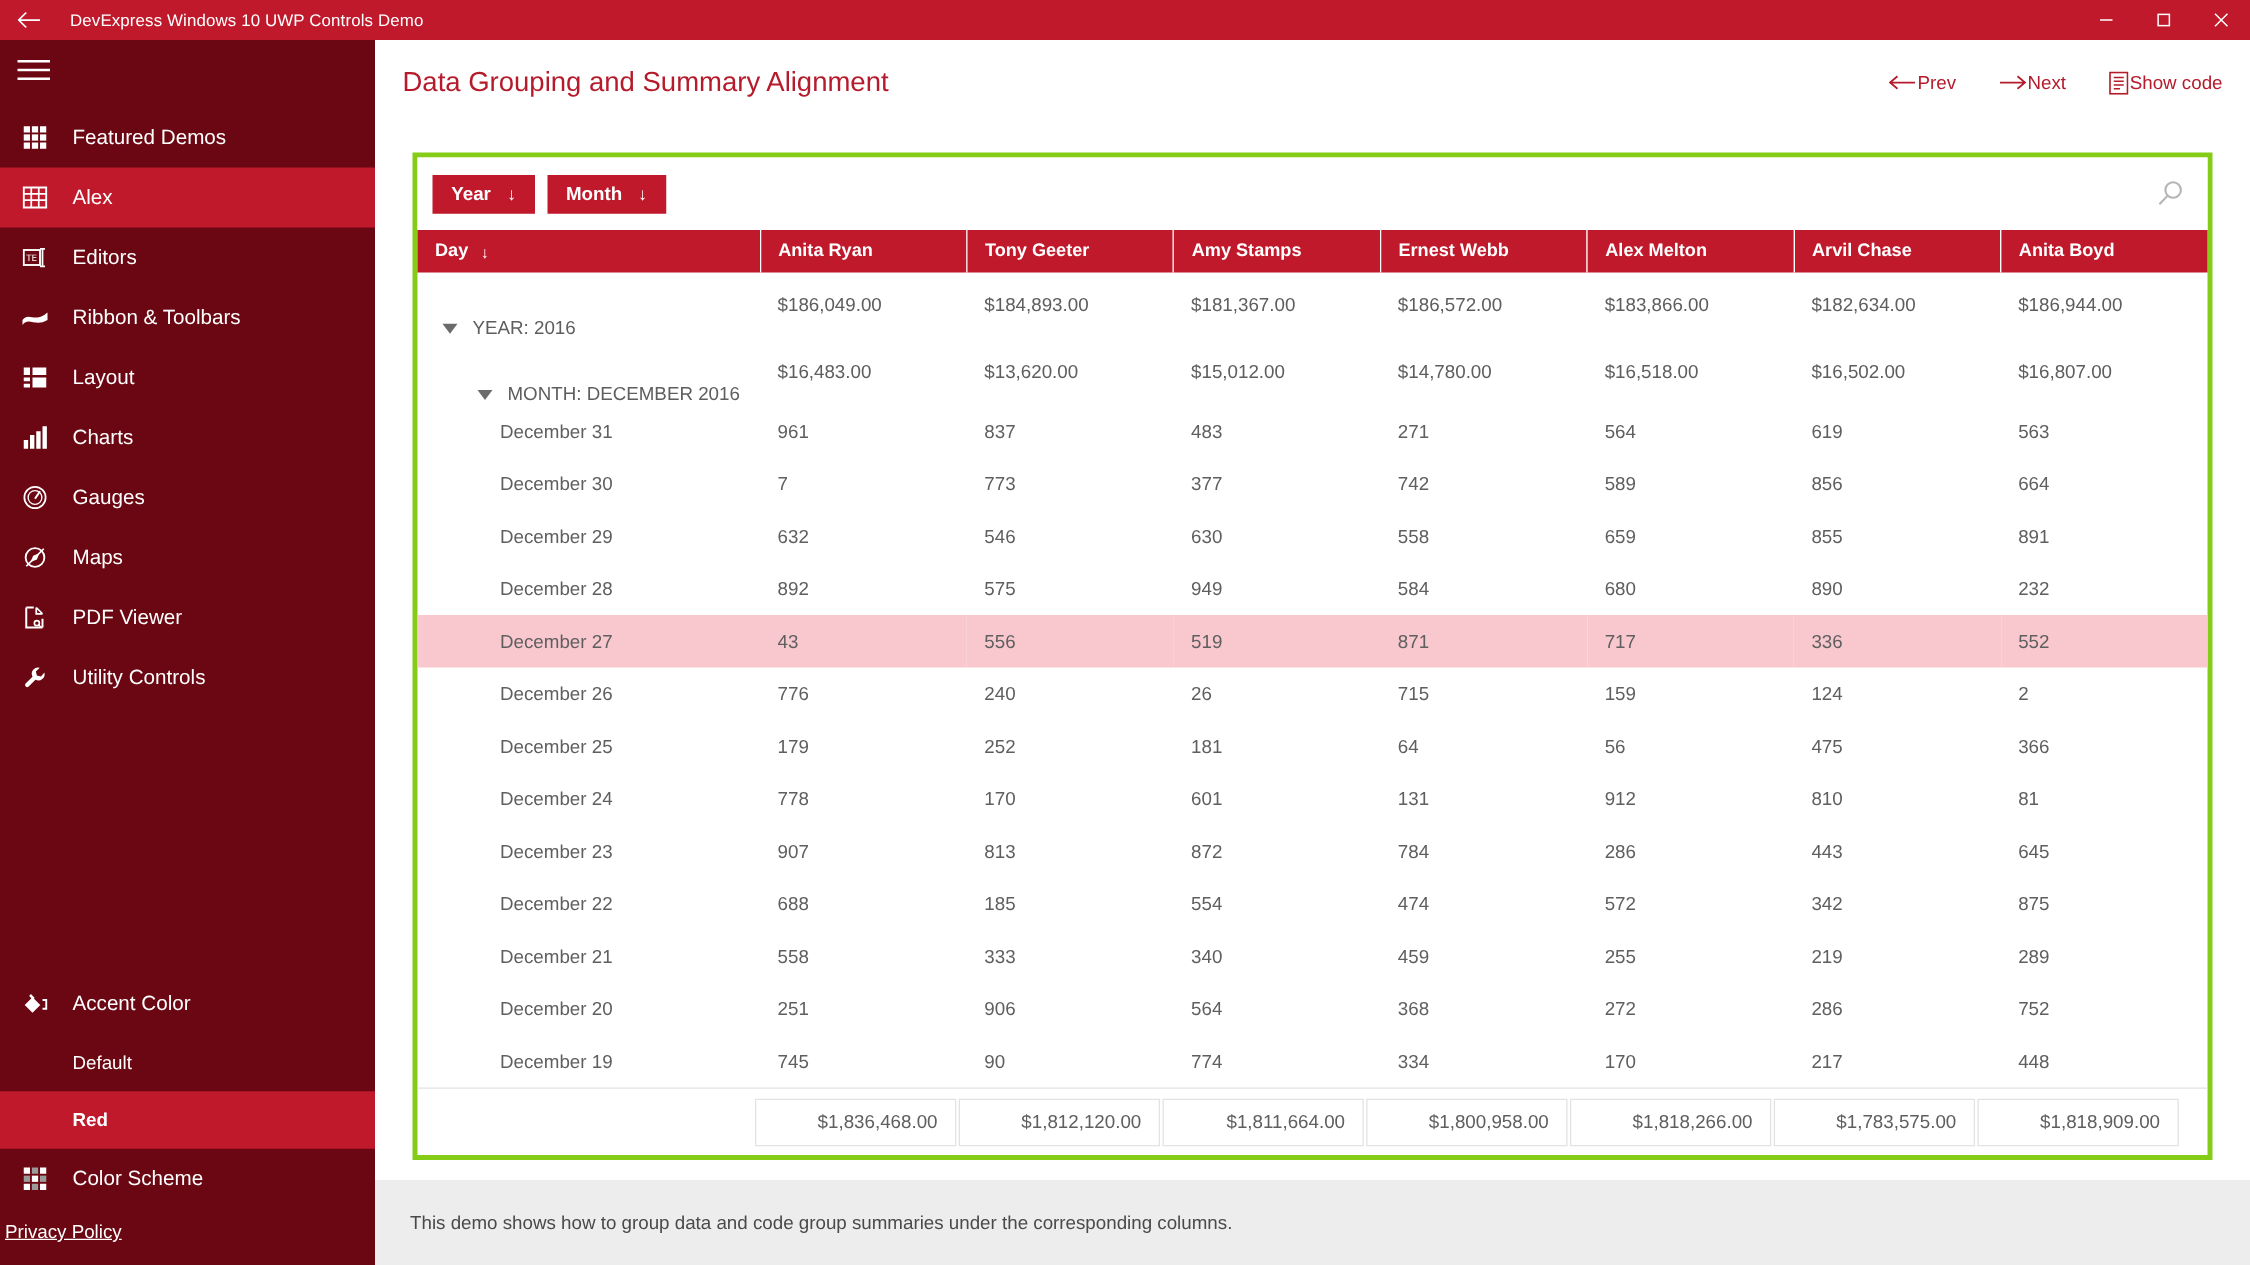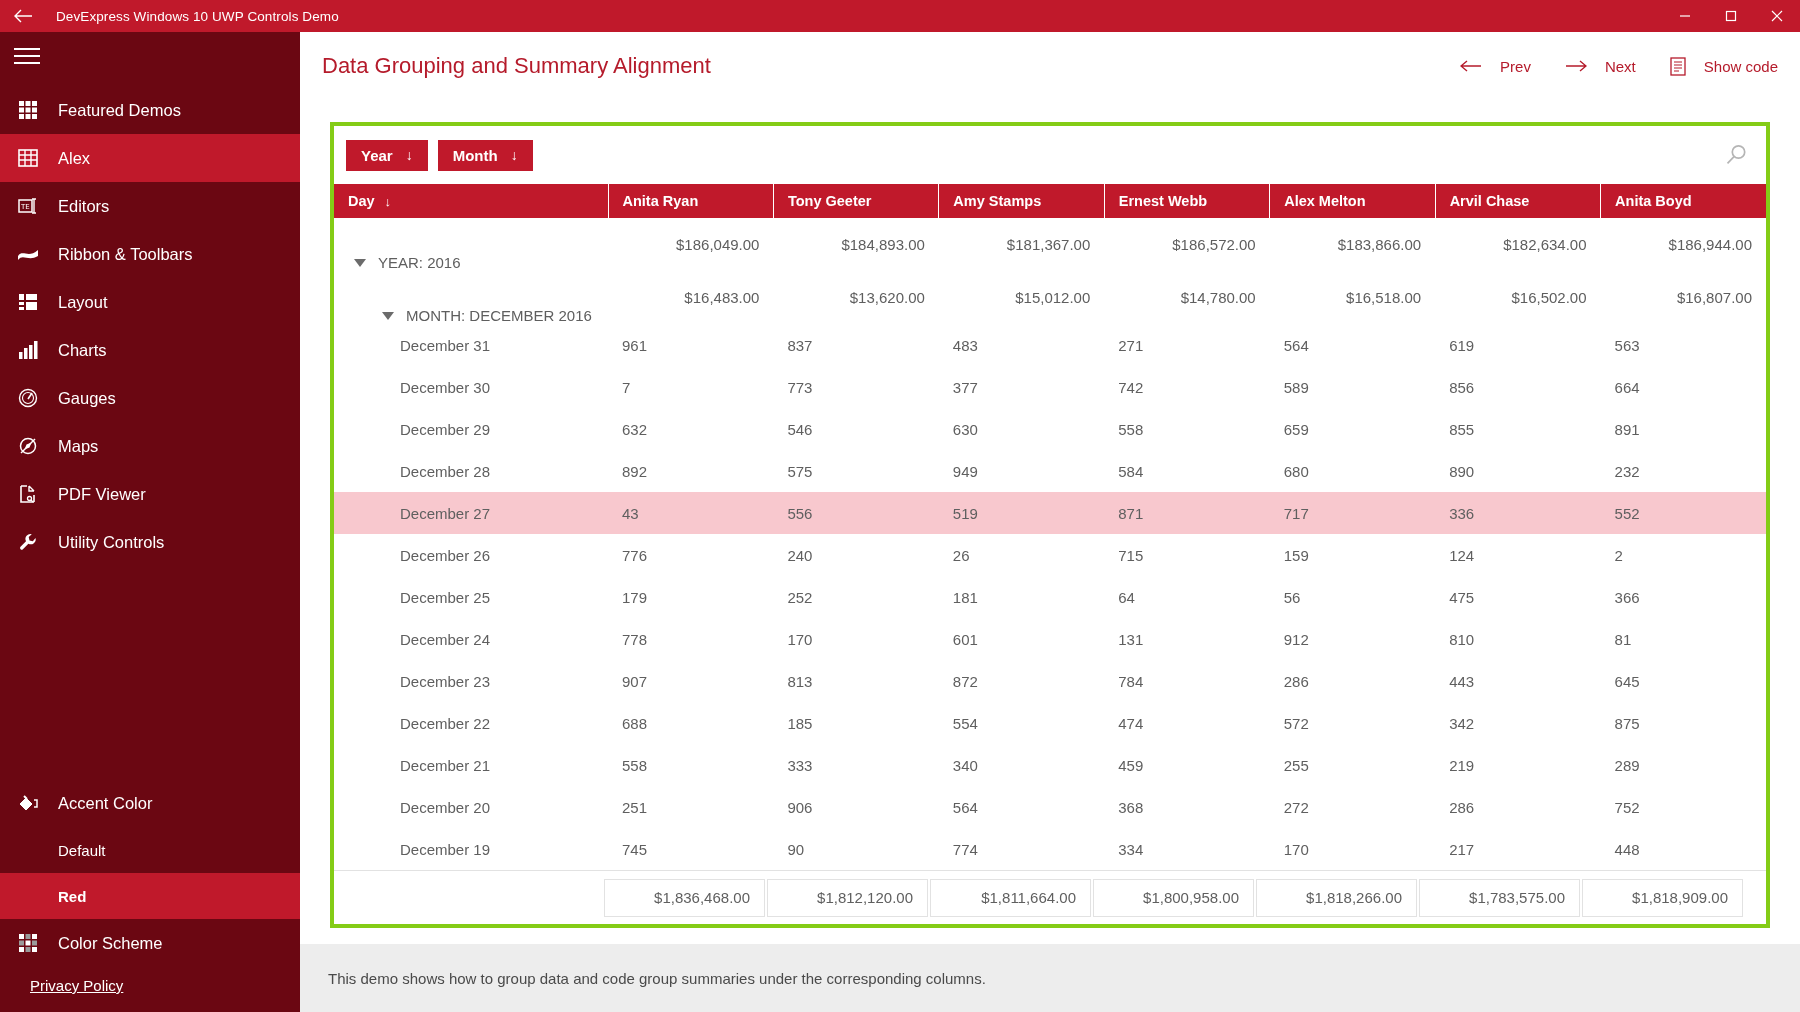--- a/index.html
+++ b/index.html
@@ -61,35 +61,35 @@
 
   .nav-spacer { flex: 1 1 auto; }
 
   .sub-item {
     height: 46px; display: flex; align-items: center; padding-left: 58px;
     font-size: 15px; color: #ffffff;
   }
   .sub-item.active { background: #C0192B; font-weight: bold; }
 
   .privacy {
-    padding: 10px 0 18px 30px; font-size: 15px; color: #ffffff;
+    padding: 10px 0 18px 4px; font-size: 15px; color: #ffffff;
   }
   .privacy span { text-decoration: underline; }
 
   
   .main { flex: 1 1 auto; display: flex; flex-direction: column; background: #ffffff; min-width: 0; }
 
   .main-header {
     height: 68px; flex: 0 0 68px; display: flex; align-items: center;
     padding: 0 22px 0 22px; background: #ffffff;
   }
   .page-title { color: #B51B2B; font-size: 22px; font-weight: normal; white-space: nowrap; }
   .mh-spacer { flex: 1 1 auto; }
   .mh-action {
-    display: flex; align-items: center; gap: 18px; color: #B51B2B;
+    display: flex; align-items: center; gap: 1px; color: #B51B2B;
     font-size: 15px; margin-left: 34px; white-space: nowrap;
   }
   .mh-action svg { display: block; }
 
   .content-area {
     flex: 1 1 auto; display: flex; flex-direction: column; min-height: 0;
     padding: 22px 30px 0 30px;
   }
 
   
@@ -131,21 +131,21 @@
     font-size: 15px; color: #5F5F5F; height: 42px; padding: 0 14px;
     white-space: nowrap; vertical-align: middle;
   }
   tr.group-row td { color: #5E5E5E; }
   tr.group-row td.g-label { font-size: 15px; }
   .g-label-inner { display: flex; align-items: center; margin-top: 36px; }
   .tri {
     width: 0; height: 0; border-left: 6px solid transparent; border-right: 6px solid transparent;
     border-top: 8px solid #6B6B6B; margin-right: 12px; flex: 0 0 12px;
   }
-  .g-amount { text-align: right; }
+  .g-amount { }
   tr.group-row.lvl1 .g-label-inner { padding-left: 6px; }
   tr.group-row.lvl2 .g-label-inner { padding-left: 34px; }
 
   tr.data-row td.day-cell { padding-left: 66px; }
   tr.data-row.selected td { background: #F8C8CE; color: #5F5F5F; }
 
   
   .totals {
     display: flex; align-items: center; border-top: 1px solid #E2E2E2;
     height: 54px; padding: 0;

